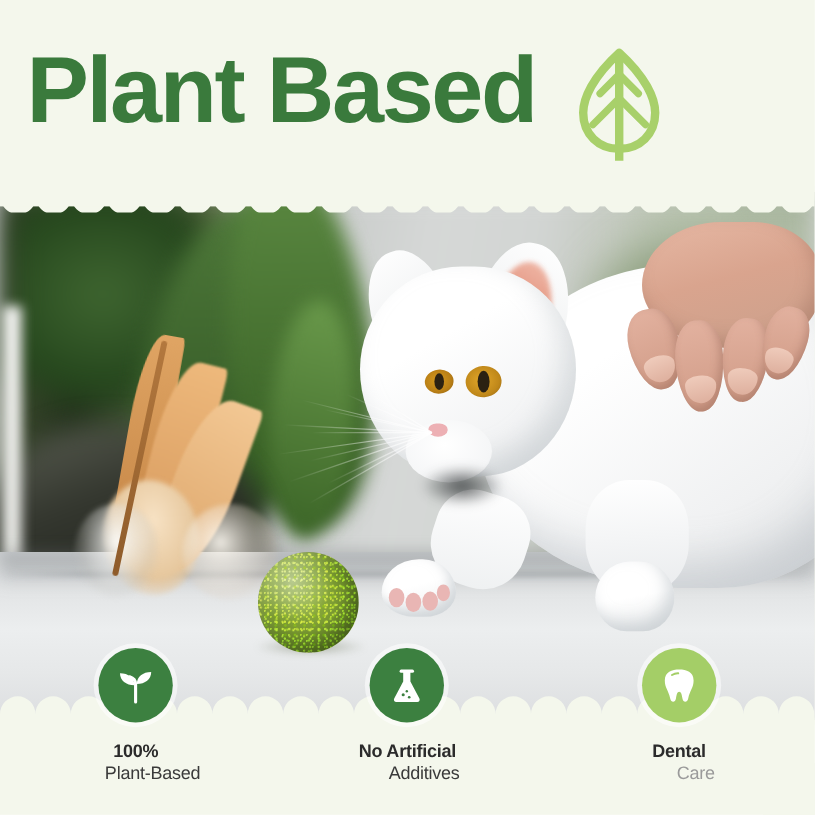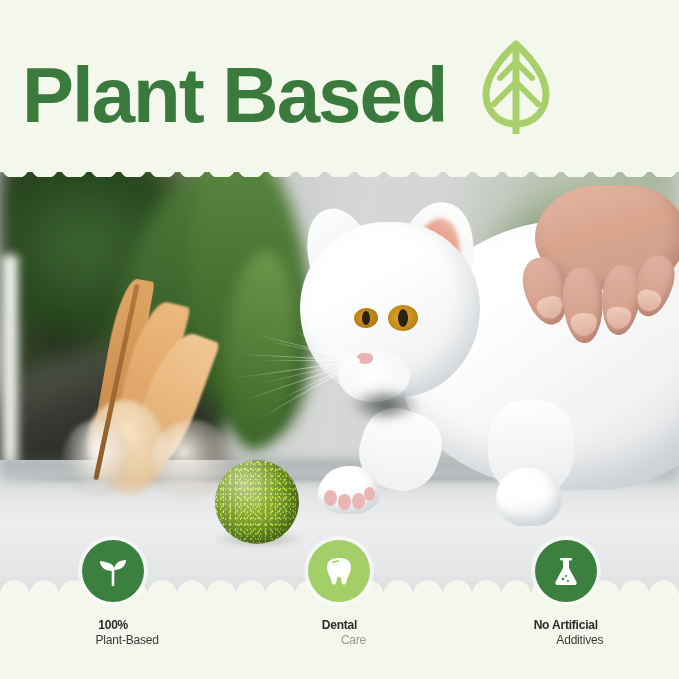--- a/index.html
+++ b/index.html
@@ -17,21 +17,21 @@
   }
 
   
   #header {
     position:absolute; left:0; top:0; width:679px; height:172px;
     background:#f4f7ec;
     z-index:6;
   }
   #header-inner {
     position:absolute; left:22px; top:36px;
-    display:flex; align-items:flex-end; gap:20px;
+    display:flex; align-items:flex-start; gap:20px;
   }
   #headline {
     font-size:78px; font-weight:bold; color:#3a7a3c;
     letter-spacing:-2.0px; line-height:1;
     white-space:nowrap;
   }
   #leaf-icon { margin-left:14px; margin-top:2px; display:block; }
 
   
   #photo {
@@ -299,22 +299,22 @@
   }
   .feature {
     flex:1; display:flex; flex-direction:column; align-items:center;
   }
   .fcircle {
     width:62px; height:62px; border-radius:50%;
     display:flex; align-items:center; justify-content:center;
     box-shadow:0 0 0 4px rgba(255,255,255,.55);
   }
   .ftext { margin-top:16px; text-align:center; line-height:1.22; }
-  .fl1 { font-size:12px; font-weight:bold; color:#2b2b2b; letter-spacing:-0.2px; display:block;text-align:center; }
-  .fl2 { font-size:12px; font-weight:normal; color:#3a3a3a; letter-spacing:-0.2px; display:block;margin-left:28px; }
+  .fl1 { font-size:15px; font-weight:bold; color:#2b2b2b; letter-spacing:-0.2px; display:block;text-align:center; }
+  .fl2 { font-size:15px; font-weight:normal; color:#3a3a3a; letter-spacing:-0.2px; display:block;margin-left:28px; }
   .fl2.muted { color:#9a9a9a; }
 </style>
 </head>
 <body>
 
 <div id="page">
 
   <div id="header">
     <div id="header-inner">
       <div id="headline">Plant Based</div>
@@ -431,42 +431,42 @@
         </svg>
       </div>
       <div class="ftext">
         <span class="fl1">100%</span>
         <span class="fl2">Plant-Based</span>
       </div>
     </div>
 
 
     <div class="feature">
-      <div class="fcircle" style="background:#a4ce67">
-        <svg width="32" height="32" viewBox="0 0 32 32">
-          <path d="M16 3 C10 3 4 5 4 12 C4 18 7 20 8.5 27 C9.3 30.6 12.6 30.6 13.3 27 C13.9 23.8 14.4 21.5 16 21.5 C17.6 21.5 18.1 23.8 18.7 27 C19.4 30.6 22.7 30.6 23.5 27 C25 20 28 18 28 12 C28 5 22 3 16 3 Z" fill="#fff"></path>
-          <path d="M10 7.5 C11.8 6.4 13.6 6.0 15.2 6.1" fill="none" stroke="#a4ce67" stroke-width="1.6" stroke-linecap="round"></path>
-        </svg>
-      </div>
-      <div class="ftext">
-        <span class="fl1">Dental</span>
-        <span class="fl2 muted">Care</span>
-      </div>
-    </div>
-
-    <div class="feature">
       <div class="fcircle" style="background:#3c8040">
         <svg width="32" height="32" viewBox="0 0 32 32">
           <rect x="10" y="3" width="12" height="2.6" rx="1.3" fill="#fff"></rect>
           <path d="M13 5 L13 13 L5.5 27 C4.8 28.4 5.7 30 7.3 30 L24.7 30 C26.3 30 27.2 28.4 26.5 27 L19 13 L19 5 Z" fill="#fff"></path>
           <circle cx="13" cy="24" r="1.3" fill="#3c8040"></circle>
           <circle cx="18" cy="26" r="1.1" fill="#3c8040"></circle>
           <circle cx="16" cy="21" r="1.0" fill="#3c8040"></circle>
         </svg>
       </div>
       <div class="ftext">
         <span class="fl1">No Artificial</span>
         <span class="fl2">Additives</span>
       </div>
     </div>
 
+    <div class="feature">
+      <div class="fcircle" style="background:#a4ce67">
+        <svg width="32" height="32" viewBox="0 0 32 32">
+          <path d="M16 3 C10 3 4 5 4 12 C4 18 7 20 8.5 27 C9.3 30.6 12.6 30.6 13.3 27 C13.9 23.8 14.4 21.5 16 21.5 C17.6 21.5 18.1 23.8 18.7 27 C19.4 30.6 22.7 30.6 23.5 27 C25 20 28 18 28 12 C28 5 22 3 16 3 Z" fill="#fff"></path>
+          <path d="M10 7.5 C11.8 6.4 13.6 6.0 15.2 6.1" fill="none" stroke="#a4ce67" stroke-width="1.6" stroke-linecap="round"></path>
+        </svg>
+      </div>
+      <div class="ftext">
+        <span class="fl1">Dental</span>
+        <span class="fl2 muted">Care</span>
+      </div>
+    </div>
+
   </div>
 </div>
 
 </body></html>

